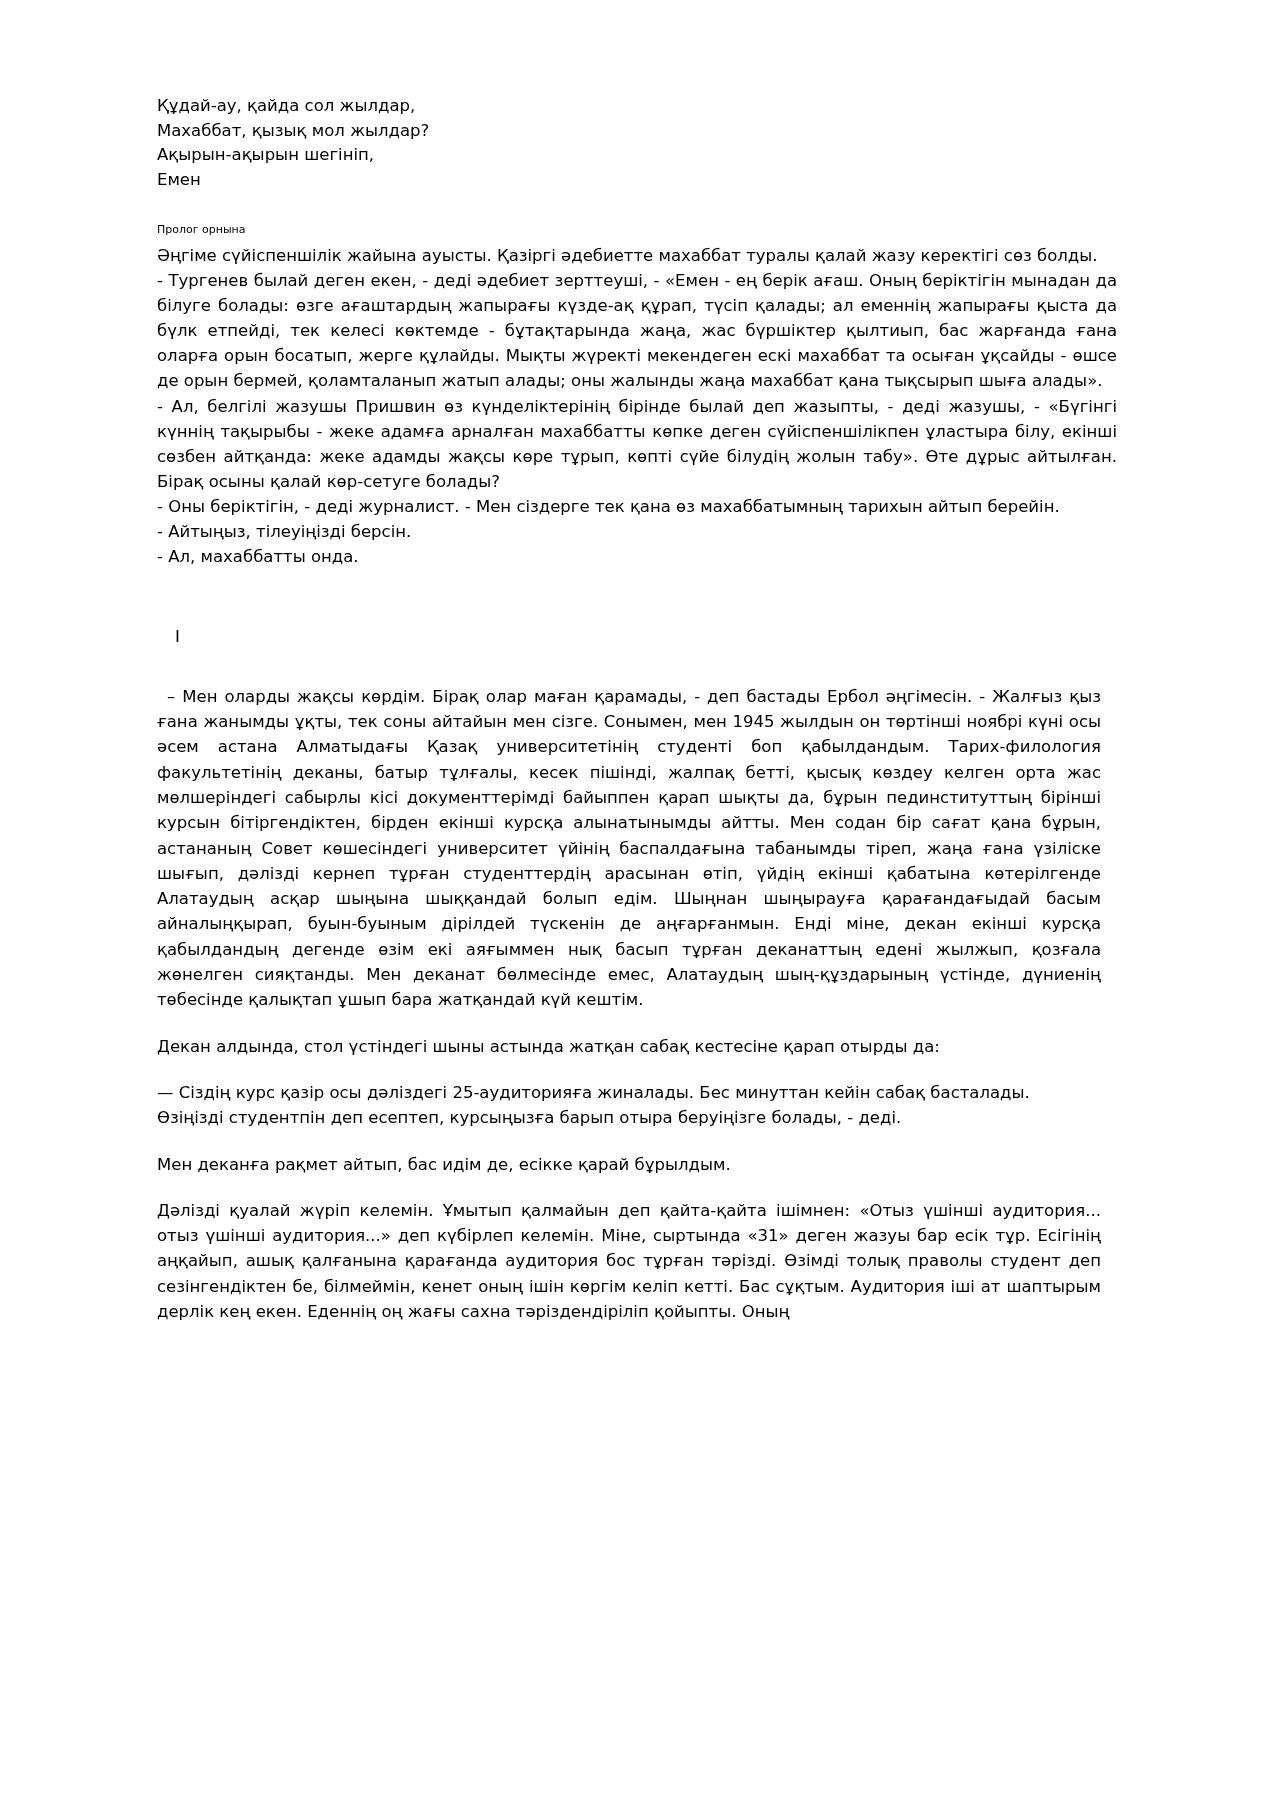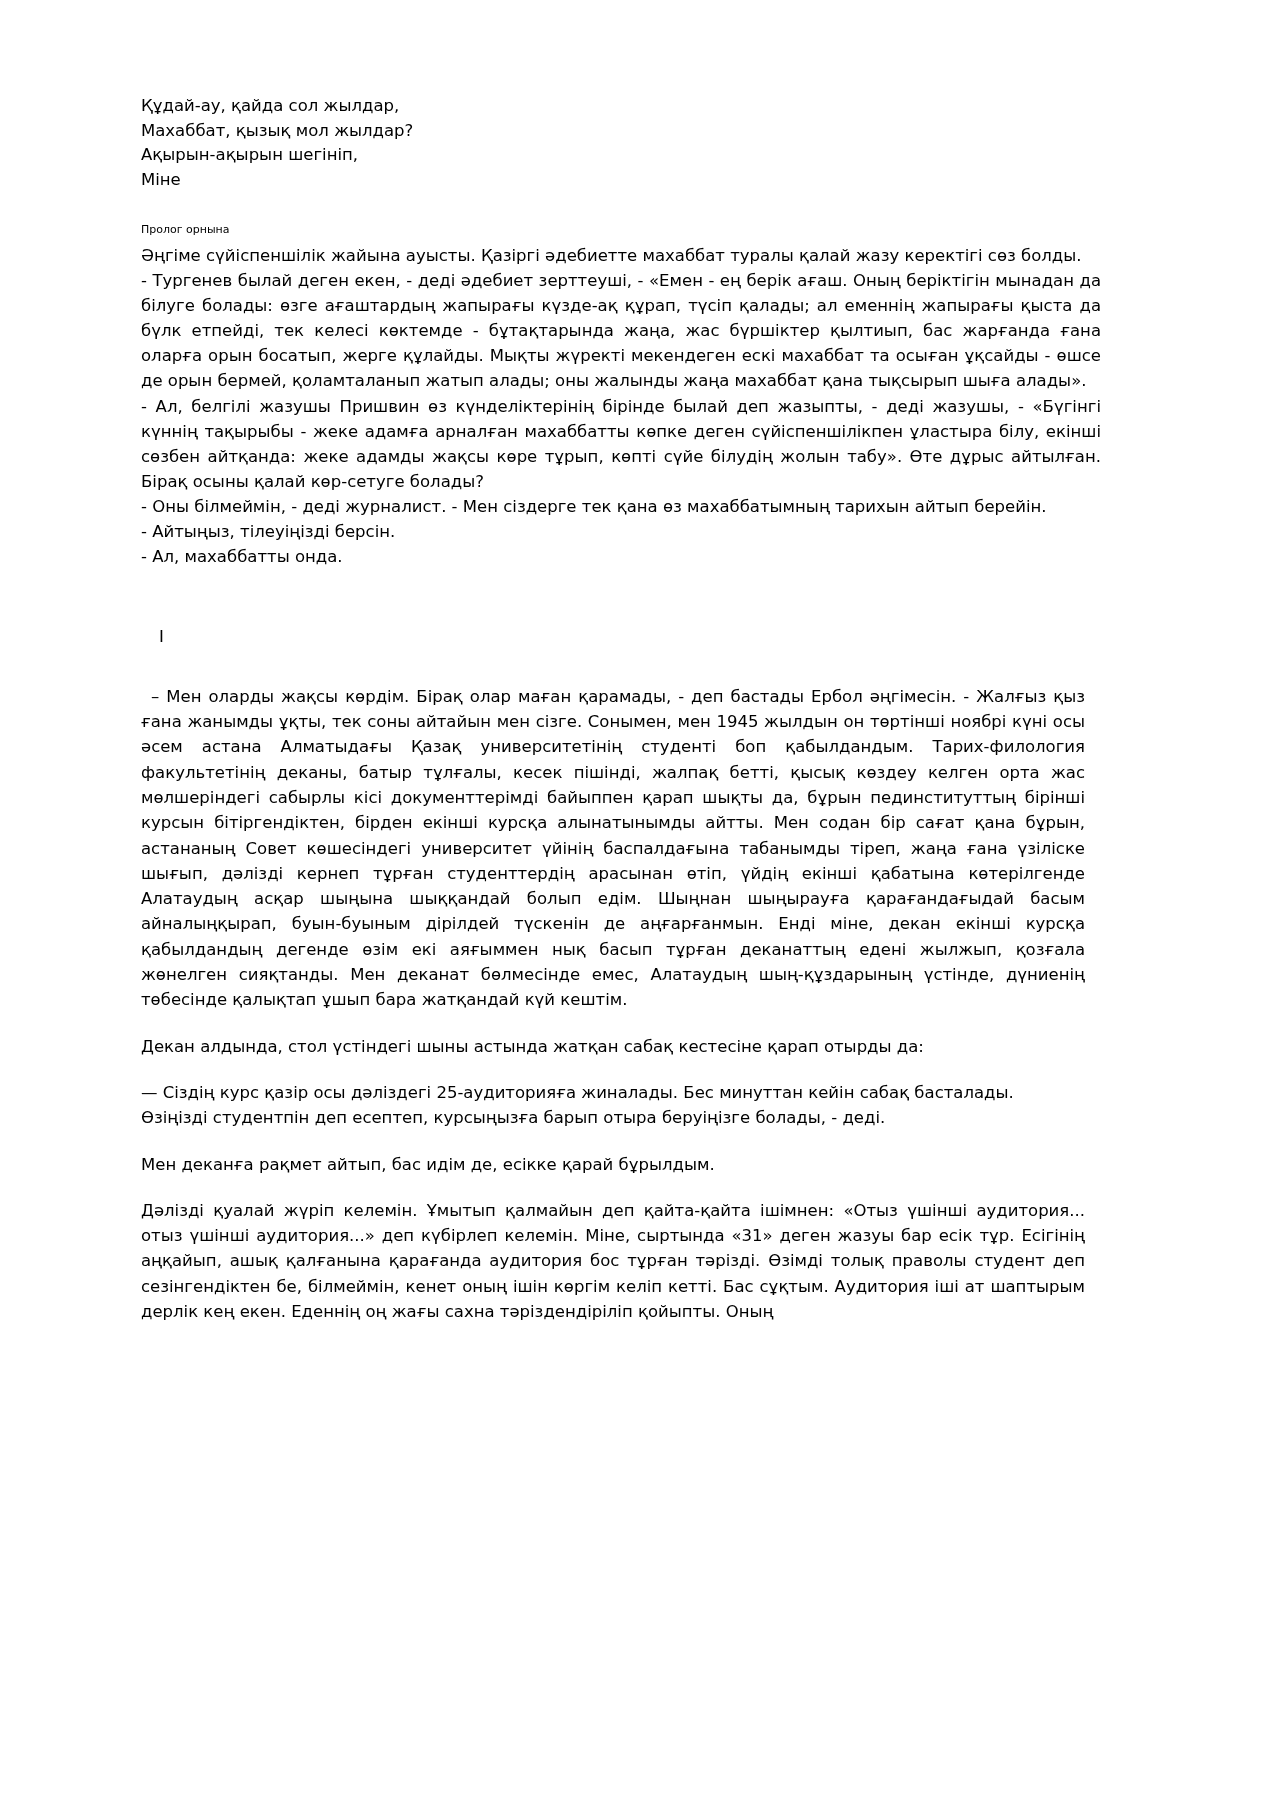--- a/index.html
+++ b/index.html
@@ -15,21 +15,21 @@
     position: relative;
     width: 1273px;
     height: 1800px;
     margin: 0 auto;
     background: #ffffff;
     overflow: hidden;
     box-sizing: border-box;
   }
   .content {
     position: absolute;
-    left: 141px;
+    left: 157px;
     top: 94px;
     width: 960px;
   }
   
   .epigraph {
     font-size: 16.5px;
     line-height: 24.6px;
     text-align: left;
   }
   .epigraph .vline {
@@ -84,32 +84,32 @@
 </head>
 <body>
 
 <div class="page">
   <div class="content">
 
     <div class="epigraph">
       <div class="vline">Құдай-ау, қайда сол жылдар,</div>
       <div class="vline">Махаббат, қызық мол жылдар?</div>
       <div class="vline">Ақырын-ақырын шегініп,</div>
-      <div class="attrib">Міне</div>
+      <div class="attrib">Емен</div>
     </div>
 
     <div class="gap-after-epigraph"></div>
 
     <div class="prologue-heading">Пролог орнына</div>
 
     <div class="prologue-body">
       <p class="noj">Әңгіме сүйіспеншілік жайына ауысты. Қазіргі әдебиетте махаббат туралы қалай жазу керектігі сөз болды.</p>
       <p>- Тургенев былай деген екен, - деді әдебиет зерттеуші, - «Емен - ең берік ағаш. Оның беріктігін мынадан да білуге болады: өзге ағаштардың жапырағы күзде-ақ құрап, түсіп қалады; ал еменнің жапырағы қыста да бүлк етпейді, тек келесі көктемде - бұтақтарында жаңа, жас бүршіктер қылтиып, бас жарғанда ғана оларға орын босатып, жерге құлайды. Мықты жүректі мекендеген ескі махаббат та осыған ұқсайды - өшсе де орын бермей, қоламталанып жатып алады; оны жалынды жаңа махаббат қана тықсырып шыға алады».</p>
       <p>- Ал, белгілі жазушы Пришвин өз күнделіктерінің бірінде былай деп жазыпты, - деді жазушы, - «Бүгінгі күннің тақырыбы - жеке адамға арналған махаббатты көпке деген сүйіспеншілікпен ұластыра білу, екінші сөзбен айтқанда: жеке адамды жақсы көре тұрып, көпті сүйе білудің жолын табу». Өте дұрыс айтылған. Бірақ осыны қалай көр-сетуге болады?</p>
-      <p>- Оны білмеймін, - деді журналист. - Мен сіздерге тек қана өз махаббатымның тарихын айтып берейін.</p>
+      <p>- Оны беріктігін, - деді журналист. - Мен сіздерге тек қана өз махаббатымның тарихын айтып берейін.</p>
       <p class="noj">- Айтыңыз, тілеуіңізді берсін.</p>
       <p class="noj">- Ал, махаббатты онда.</p>
     </div>
 
     <div class="chapter-gap-top"></div>
     <div class="chapter-num">I</div>
     <div class="chapter-gap-bottom"></div>
 
     <div class="body-text">
       <p class="opening">– Мен оларды жақсы көрдім. Бірақ олар маған қарамады, - деп бастады Ербол әңгімесін. - Жалғыз қыз ғана жанымды ұқты, тек соны айтайын мен сізге. Сонымен, мен 1945 жылдын он төртінші ноябрі күні осы әсем астана Алматыдағы Қазақ университетінің студенті боп қабылдандым. Тарих-филология факультетінің деканы, батыр тұлғалы, кесек пішінді, жалпақ бетті, қысық көздеу келген орта жас мөлшеріндегі сабырлы кісі документтерімді байыппен қарап шықты да, бұрын пединституттың бірінші курсын бітіргендіктен, бірден екінші курсқа алынатынымды айтты. Мен содан бір сағат қана бұрын, астананың Совет көшесіндегі университет үйінің баспалдағына табанымды тіреп, жаңа ғана үзіліске шығып, дәлізді кернеп тұрған студенттердің арасынан өтіп, үйдің екінші қабатына көтерілгенде Алатаудың асқар шыңына шыққандай болып едім. Шыңнан шыңырауға қарағандағыдай басым айналыңқырап, буын-буыным дірілдей түскенін де аңғарғанмын. Енді міне, декан екінші курсқа қабылдандың дегенде өзім екі аяғыммен нық басып  тұрған деканаттың едені жылжып, қозғала жөнелген сияқтанды. Мен деканат бөлмесінде емес, Алатаудың шың-құздарының үстінде, дүниенің төбесінде қалықтап ұшып бара жатқандай күй кештім.</p>

